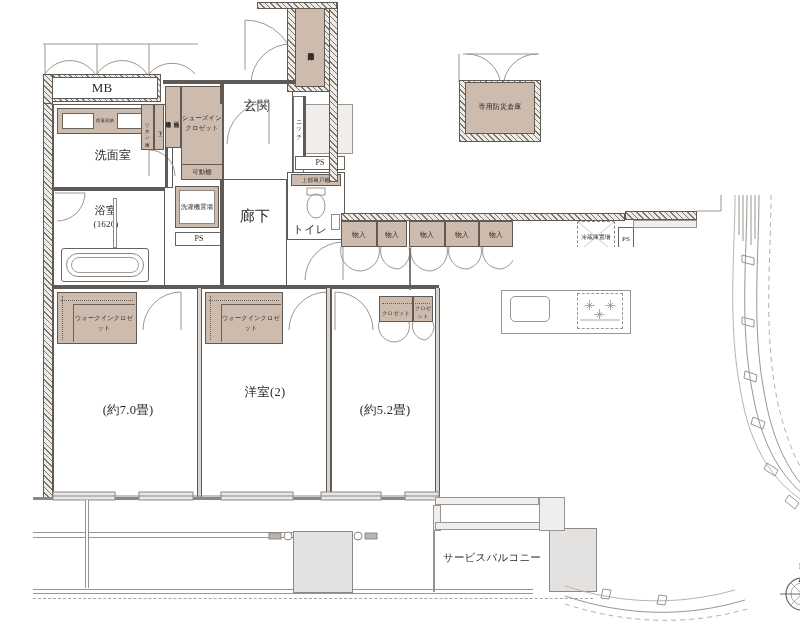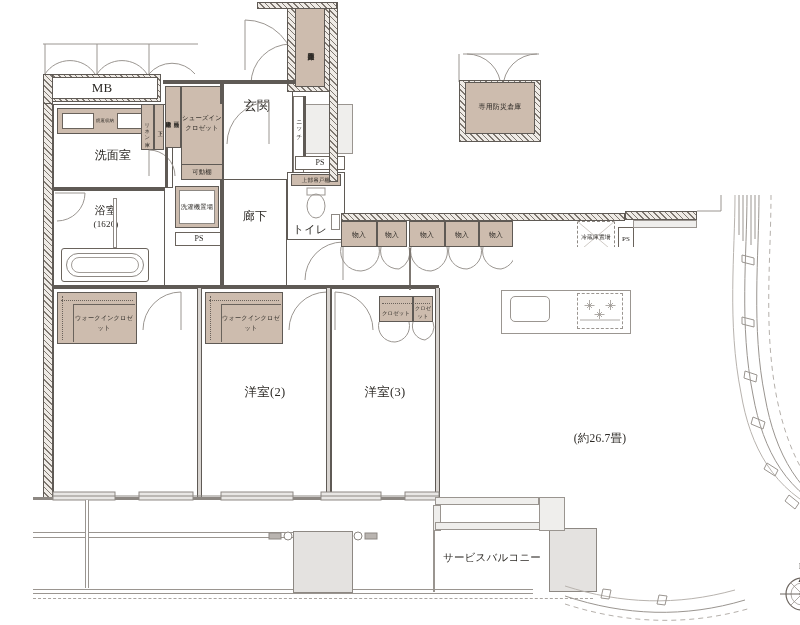--- a/index.html
+++ b/index.html
@@ -136,21 +136,21 @@
   </div>
   <div class="lbl" style="left:258px;top:222px;width:46px;height:16px;font-size:11px;">トイレ</div>
   <div class="abs" style="left:302px;top:214px;width:9px;height:16px;background:#fff;border:1px solid #8d8883;"></div>
   <div class="abs" style="left:262px;top:240px;width:52px;height:40px;">
     <svg width="54" height="42">
         <path d="M52,2 L52,40 M52,2 A38,38 0 0 0 14,40" fill="none" stroke="#9b9691" stroke-width="1"></path>
       </svg>
   </div>
 
   <div class="abs room" style="left:194px;top:180px;width:64px;height:108px;border-top:none;"></div>
-  <div class="lbl" style="left:196px;top:206px;width:60px;height:20px;font-size:12px;">廊下</div>
+  <div class="lbl" style="left:196px;top:206px;width:60px;height:20px;font-size:15px;">廊下</div>
 
   <div class="abs beige" style="left:146px;top:186px;width:44px;height:42px;"></div>
   <div class="abs" style="left:150px;top:190px;width:36px;height:34px;background:#fff;border:1px solid #8d8883;"></div>
   <div class="lbl" style="left:150px;top:195px;width:36px;height:24px;font-size:6.4px;line-height:1.5;white-space:normal;">洗濯機置場</div>
 
   <div class="abs" style="left:146px;top:232px;width:48px;height:14px;background:#fff;border:1px solid #6a635c;"></div>
   <div class="lbl" style="left:146px;top:232px;width:48px;height:14px;font-size:8px;">PS</div>
 
   <div class="abs hatch" style="left:312px;top:213px;width:284px;height:8px;"></div>
   <div class="abs beige" style="left:312px;top:221px;width:36px;height:26px;"></div>
@@ -180,37 +180,37 @@
       </svg>
   </div>
   <div class="lbl" style="left:548px;top:227px;width:38px;height:20px;font-size:5.8px;line-height:1.5;white-space:normal;">冷蔵庫置場</div>
   <div class="abs" style="left:589px;top:227px;width:16px;height:25px;background:#fff;border:1px solid #6a635c;"></div>
   <div class="lbl" style="left:589px;top:231px;width:16px;height:16px;font-size:7px;">PS</div>
 
   <div class="abs hatch" style="left:596px;top:211px;width:72px;height:9px;"></div>
   <div class="abs lgray" style="left:604px;top:220px;width:64px;height:8px;"></div>
 
   <div class="abs" style="left:484px;top:247px;width:190px;height:250px;background:#fff;"></div>
-  <div class="lbl" style="left:466px;top:429px;width:210px;height:18px;font-size:11.5px;">(約26.7畳)</div>
 
   <div class="abs" style="left:472px;top:290px;width:130px;height:44px;background:#fff;border:1px solid #9b9691;"></div>
   <div class="abs" style="left:481px;top:296px;width:40px;height:26px;background:#fff;border:1px solid #9b9691;border-radius:5px;"></div>
   <div class="abs" style="left:548px;top:293px;width:46px;height:36px;background:#fff;border:1px dashed #9b9691;"></div>
   <div class="abs" style="left:548px;top:293px;width:46px;height:36px;">
     <svg width="46" height="36">
       <g stroke="#9b9691" stroke-width="0.8" fill="none">
         <path d="M10,10 l5,5 M15,10 l-5,5 M12.5,7 l0,10 M7.5,12.5 l10,0"></path>
         <path d="M31,10 l5,5 M36,10 l-5,5 M33.5,7 l0,10 M28.5,12.5 l10,0"></path>
         <path d="M20,19 l5,5 M25,19 l-5,5 M22.5,16 l0,10 M17.5,21.5 l10,0"></path>
         <line x1="3" y1="27" x2="43" y2="27"></line>
       </g>
     </svg>
   </div>
 
   <div class="abs room" style="left:24px;top:288px;width:148px;height:212px;"></div>
+  <div class="lbl" style="left:34px;top:401px;width:130px;height:20px;font-size:12.5px;">(約7.0畳)</div>
   <div class="abs beige" style="left:28px;top:292px;width:80px;height:52px;"></div>
   <div class="abs" style="left:44px;top:304px;width:62px;height:38px;background:#cdbcae;border:1px solid #6a635c;border-right:none;border-bottom:none;"></div>
   <div class="lbl" style="left:44px;top:310px;width:62px;height:26px;font-size:6.2px;line-height:1.6;white-space:normal;">ウォークインクロゼット</div>
   <div class="abs dotted" style="left:32px;top:300px;width:72px;height:1px;"></div>
   <div class="abs dottedv" style="left:33px;top:296px;width:1px;height:44px;"></div>
   <div class="abs" style="left:108px;top:290px;width:44px;height:40px;">
     <svg width="46" height="42">
         <path d="M44,2 L44,40 M44,2 A38,38 0 0 0 6,40" fill="none" stroke="#9b9691" stroke-width="1"></path>
       </svg>
   </div>
@@ -222,21 +222,21 @@
   <div class="lbl" style="left:192px;top:310px;width:60px;height:26px;font-size:6.2px;line-height:1.6;white-space:normal;">ウォークインクロゼット</div>
   <div class="abs dotted" style="left:180px;top:300px;width:70px;height:1px;"></div>
   <div class="abs dottedv" style="left:181px;top:296px;width:1px;height:44px;"></div>
   <div class="abs" style="left:254px;top:290px;width:44px;height:40px;">
     <svg width="46" height="42">
         <path d="M44,2 L44,40 M44,2 A38,38 0 0 0 6,40" fill="none" stroke="#9b9691" stroke-width="1"></path>
       </svg>
   </div>
 
   <div class="abs room" style="left:302px;top:288px;width:108px;height:212px;"></div>
-  <div class="lbl" style="left:304px;top:383px;width:104px;height:20px;font-size:12.5px;">洋室(3)</div>
+  <div class="lbl" style="left:304px;top:401px;width:104px;height:20px;font-size:12.5px;">(約5.2畳)</div>
   <div class="abs beige" style="left:350px;top:296px;width:34px;height:26px;"></div>
   <div class="lbl" style="left:350px;top:306px;width:34px;height:14px;font-size:5.4px;">クロゼット</div>
   <div class="abs beige" style="left:384px;top:296px;width:20px;height:26px;"></div>
   <div class="lbl" style="left:384px;top:304px;width:20px;height:18px;font-size:5.2px;line-height:1.5;white-space:normal;">クロゼット</div>
   <div class="abs dotted" style="left:353px;top:303px;width:48px;height:1px;"></div>
   <div class="abs" style="left:348px;top:322px;width:58px;height:22px;">
     <svg width="58" height="22">
       <path d="M2,0 A16,16 0 0 0 18,20 A16,16 0 0 0 32,0" fill="none" stroke="#9b9691" stroke-width="1"></path>
       <path d="M36,0 A14,14 0 0 0 48,18 A14,14 0 0 0 56,0" fill="none" stroke="#9b9691" stroke-width="1"></path>
     </svg>

